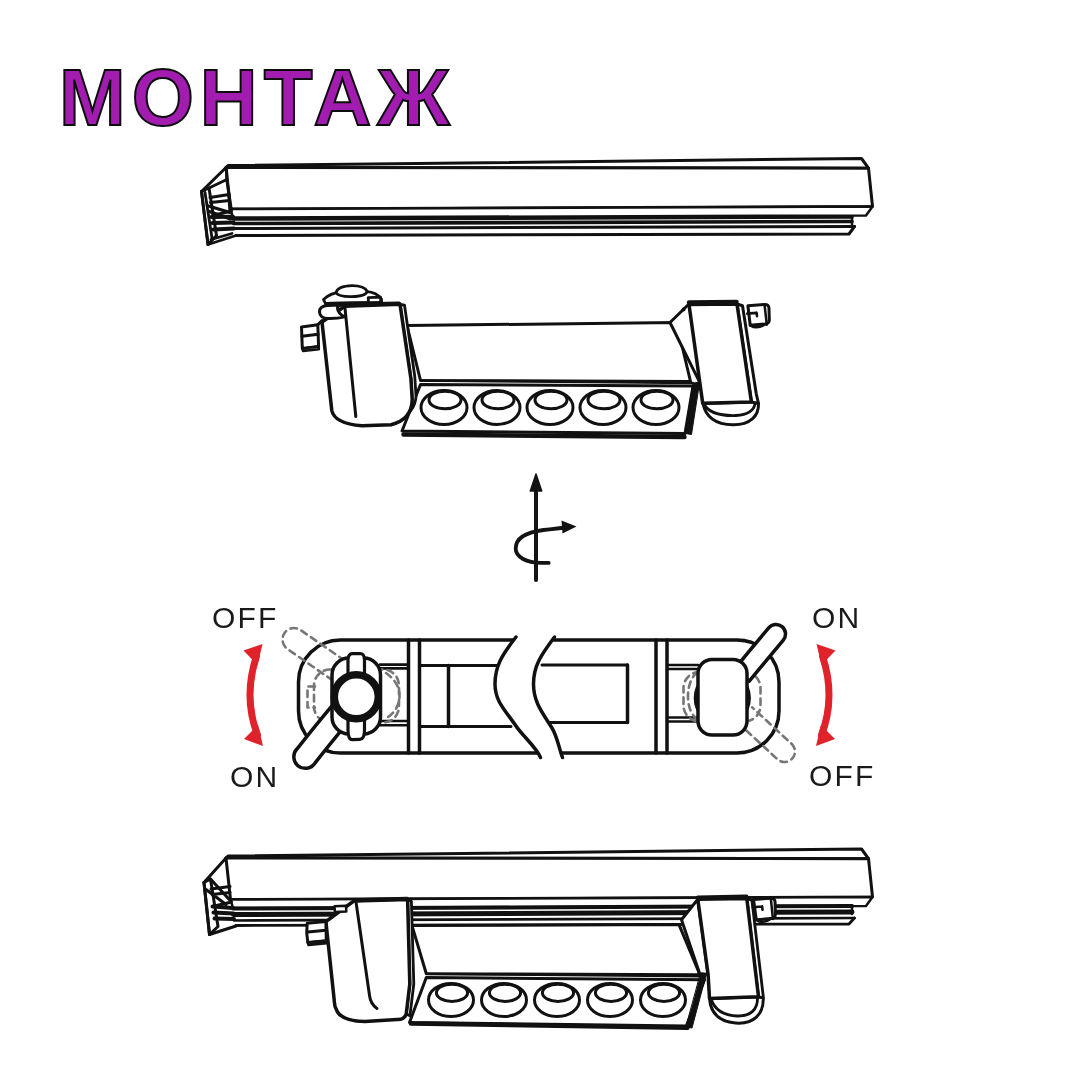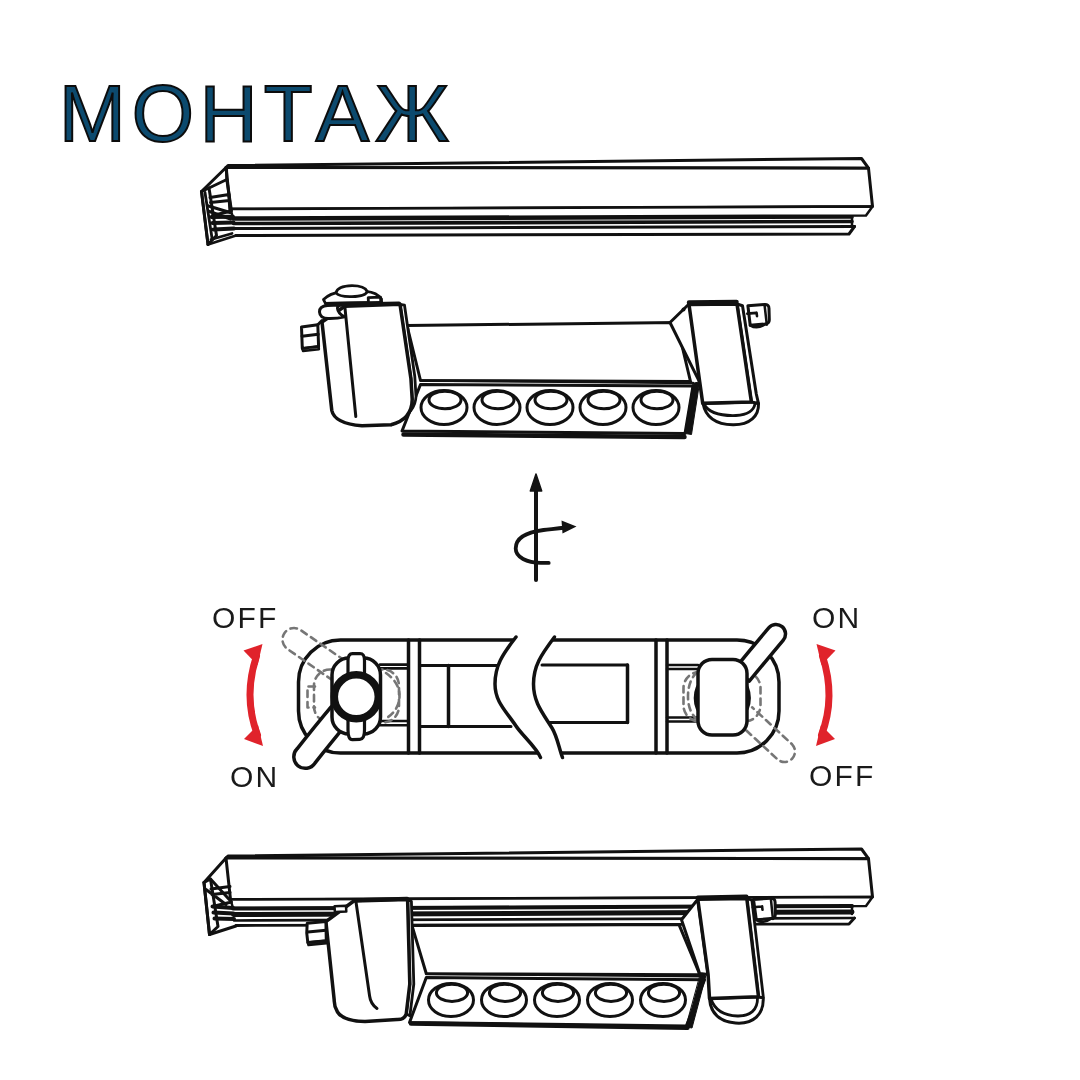--- a/index.html
+++ b/index.html
@@ -1,17 +1,17 @@
 <!DOCTYPE html>
 <html><head>
 <meta charset="utf-8">
 <style>
   html,body{margin:0;padding:0;background:#fff;width:1080px;height:1080px;overflow:hidden;}
-  .title{position:absolute;left:59px;top:68px;font-family:"Liberation Sans",sans-serif;
-         font-weight:normal;font-size:80px;color:#0c4a6e;letter-spacing:6px;
+  .title{position:absolute;left:59px;top:52px;font-family:"Liberation Sans",sans-serif;
+         font-weight:bold;font-size:80px;color:#a21caf;letter-spacing:6px;
          -webkit-text-stroke:2px #0c0c0c;}
   svg{position:absolute;left:0;top:0;}
 </style>
 </head>
 <body>
 <div class="title">МОНТАЖ</div>
 <svg width="1080" height="1080" viewBox="0 0 1080 1080" fill="none" stroke-linejoin="round" stroke-linecap="round">
 
 <g id="fig1" stroke="#111" stroke-width="3" fill="none">
 

